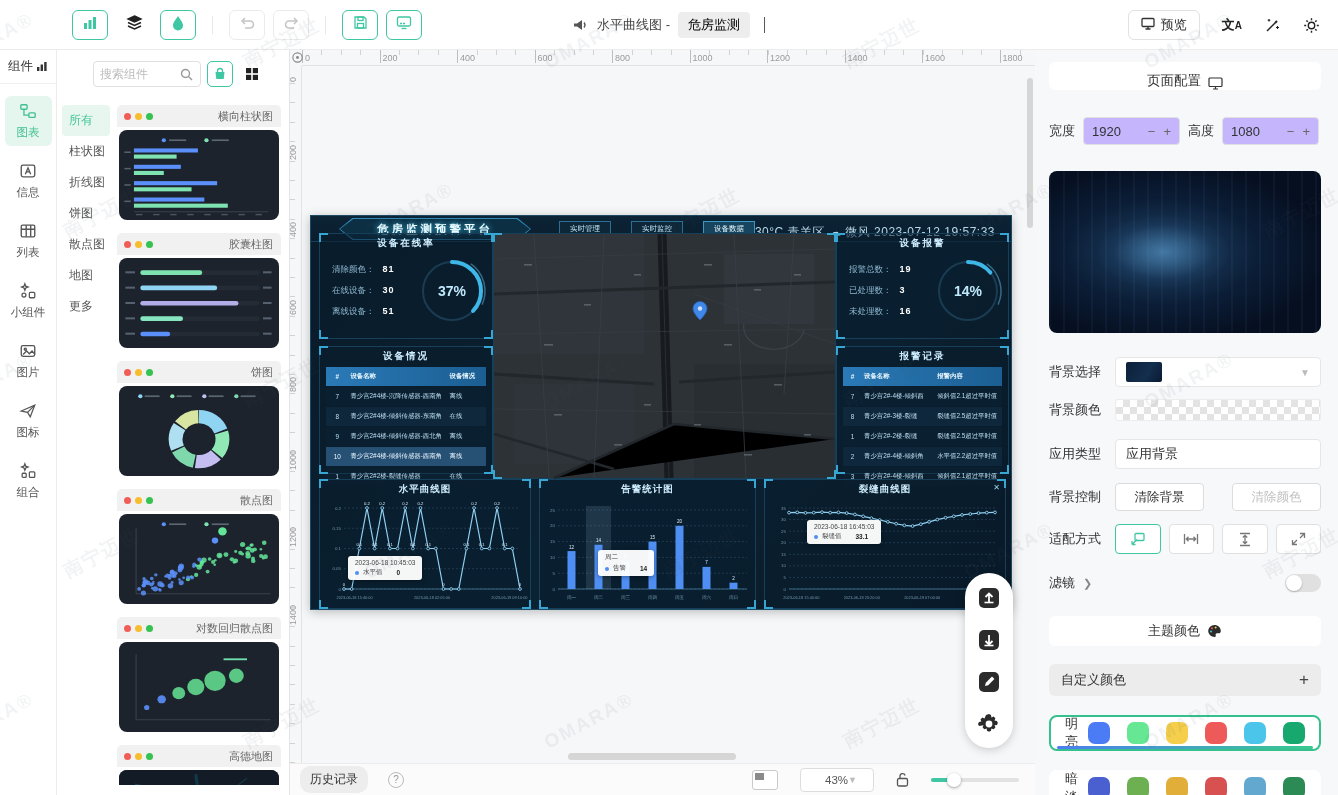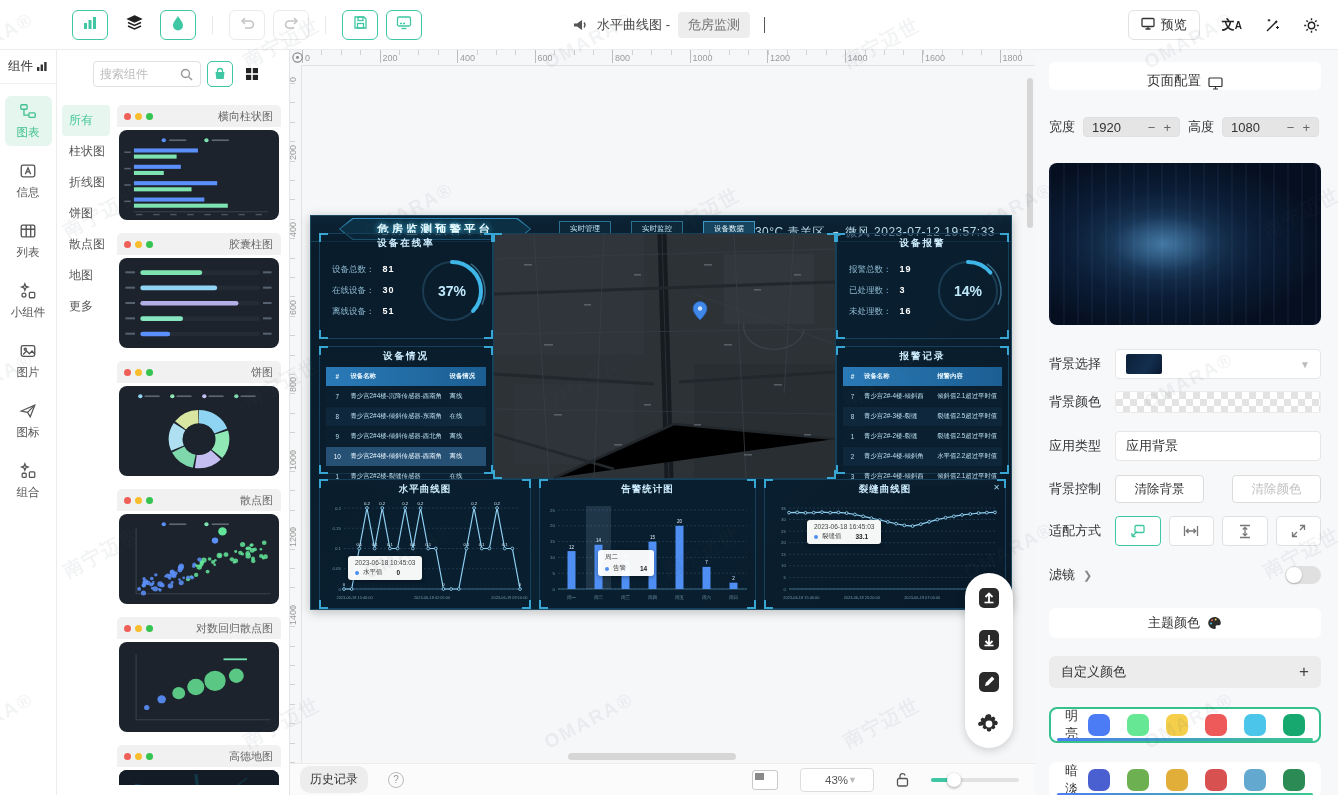--- a/index.html
+++ b/index.html
@@ -7,21 +7,21 @@
 body{position:relative;font-family:"Liberation Sans",sans-serif;background:#fff;color:#333}
 
 #topbar{position:absolute;left:0;top:0;width:1338px;height:50px;background:#fff;border-bottom:1px solid #ececec;display:flex;align-items:center;z-index:30}
 .tb-left{display:flex;align-items:center;gap:8px;margin-left:72px}
 .tbtn{width:36px;height:30px;border:1px solid #e0e0e0;border-radius:6px;background:#fff;display:flex;align-items:center;justify-content:center;color:#333;cursor:pointer}
 .tbtn.teal{border-color:#3fc7a3;color:#3fc7a3}
 .tbtn.dis{border-color:#ebebeb;color:#c4c4c4}
 .tdiv{width:1px;height:18px;background:#e8e8e8;margin:0 8px}
 .tb-center{position:absolute;left:50%;top:0;height:50px;transform:translateX(-50%);display:flex;align-items:center;gap:8px;white-space:nowrap}
 .ws-label{font-size:13px;color:#444}
-.ws-pill{font-size:13px;color:#737373;background:#ededed;border-radius:4px;padding:4px 10px}
+.ws-pill{font-size:13px;color:#000000;background:#ededed;border-radius:4px;padding:4px 10px}
 .caret{width:1px;height:16px;background:#555;margin-left:6px}
 .tb-right{position:absolute;right:18px;top:0;height:50px;display:flex;align-items:center;gap:22px}
 .preview-btn{height:30px;border:1px solid #e2e2e2;border-radius:6px;background:#fff;display:flex;align-items:center;gap:6px;padding:0 12px;font-size:13px;color:#333;cursor:pointer}
 .t-icon{color:#333;display:flex;align-items:center}
 .wenA{font-size:13px;font-weight:bold;color:#222}
 .wenA small{font-size:10px}
 
 #rail{position:absolute;left:0;top:50px;width:57px;height:745px;background:#fff;border-right:1px solid #ececec;z-index:20}
 .rail-head{height:34px;display:flex;align-items:center;justify-content:center;gap:3px;font-size:12.5px;color:#333;border-bottom:1px solid #f0f0f0}
 #nav-items{display:flex;flex-direction:column;gap:10px;margin-top:12px;align-items:center}
@@ -108,21 +108,21 @@
 .zoom-box{width:74px;height:24px;border:1px solid #ddd;border-radius:4px;background:#fff;display:flex;align-items:center;padding:0 24px;font-size:11.5px;color:#555;cursor:pointer}
 .zoom-box .chev{margin-left:auto;color:#bbb;font-size:9px}
 .slider{width:88px;height:4px;border-radius:2px;background:#e2e2e2;position:relative}
 .slider .fill{position:absolute;left:0;top:0;height:4px;width:22px;border-radius:2px;background:#3fc7a3}
 .slider .knob{position:absolute;left:16px;top:-5px;width:14px;height:14px;border-radius:50%;background:#fff;box-shadow:0 1px 3px rgba(0,0,0,.35);cursor:pointer}
 
 #config{position:absolute;left:1035px;top:50px;width:303px;height:745px;background:#f7f8fa;padding:0 17px 0 14px;overflow:hidden;z-index:20}
 .cfg-head{margin-top:12px;height:28px;background:#fff;border-radius:6px;display:flex;align-items:flex-end;justify-content:center;gap:7px;font-size:13.5px;color:#333}
 .size-row{margin-top:27px;display:flex;align-items:center;gap:8px}
 .cfg-label{font-size:13px;color:#333;white-space:nowrap}
-.stepper{width:97px;height:20px;border:1px solid #e0e0e0;border-radius:4px;background:#e5e5e5;display:flex;align-items:center;padding:0 8px}
+.stepper{width:97px;height:28px;border:1px solid #e0e0e0;border-radius:4px;background:#c4b5fd;display:flex;align-items:center;padding:0 8px}
 .stepper input{width:40px;border:0;outline:0;font-size:13px;color:#333;font-family:inherit;background:transparent}
 .step-ctl{margin-left:auto;display:flex;gap:8px;color:#666;font-size:13px}
 .step-ctl span{cursor:pointer}
 #bg-preview{margin-top:26px;height:162px;border-radius:8px;background:radial-gradient(ellipse 60% 55% at 42% 50%,#27577f 0%,#16314f 30%,#0b1d36 60%,#060f20 100%);position:relative;overflow:hidden}
 #bg-preview:before{content:'';position:absolute;left:18%;top:28%;width:48%;height:44%;border-radius:50%;background:radial-gradient(ellipse at center,rgba(120,180,230,.35),rgba(40,90,140,.12) 55%,transparent 75%)}
 #bg-preview:after{content:'';position:absolute;inset:0;background:repeating-linear-gradient(90deg,rgba(130,180,255,.05) 0 2px,transparent 2px 14px)}
 .cfg-row{display:flex;align-items:center;margin-top:18px}
 .cfg-row .cfg-label{width:66px}
 .select{flex:1;height:30px;border:1px solid #e6e6e6;border-radius:4px;background:#fff;display:flex;align-items:center;padding:0 10px;cursor:pointer}
 .bg-thumb{width:36px;height:20px;border-radius:2px;background:linear-gradient(120deg,#0c2138,#132e4e 60%,#0a1a30)}
@@ -654,21 +654,21 @@
     </div>
 
     <div class="dpanel" style="left:8px;top:17px;width:174px;height:106px">
       <i class="c tl"></i>
         <i class="c tr"></i>
         <i class="c bl"></i>
         <i class="c br"></i>
       <div class="p-title">设备在线率</div>
       <div class="p-flex">
         <div class="stats" id="online-stats">
-            <div class="stat-row"><span>设备总数：</span><b>81</b></div>
+            <div class="stat-row"><span>清除颜色：</span><b>81</b></div>
             <div class="stat-row"><span>在线设备：</span><b>30</b></div>
             <div class="stat-row"><span>离线设备：</span><b>51</b></div>
           </div>
         <div class="gauge-box" id="online-gauge">
             <svg width="72" height="76" viewBox="0 0 72 76">
               <circle cx="36" cy="39" r="29" fill="none" stroke="rgba(80,150,190,.25)" stroke-width="2"></circle>
               <circle cx="36" cy="39" r="33" fill="none" stroke="rgba(110,200,240,.45)" stroke-width="1.5" stroke-dasharray="45.6159253301238 207.34511513692635" transform="rotate(-55 36 39)"></circle>
               <circle cx="36" cy="39" r="29" fill="none" stroke="#3fb6e8" stroke-width="4" stroke-linecap="round" stroke-dasharray="67.41857834603697 182.212373908208" transform="rotate(-90 36 39)"></circle>
               <text x="36" y="44" text-anchor="middle" font-size="14" font-weight="bold" fill="#bfe9fb" font-family="&quot;Liberation Sans&quot;,sans-serif">37%</text>
             </svg>

